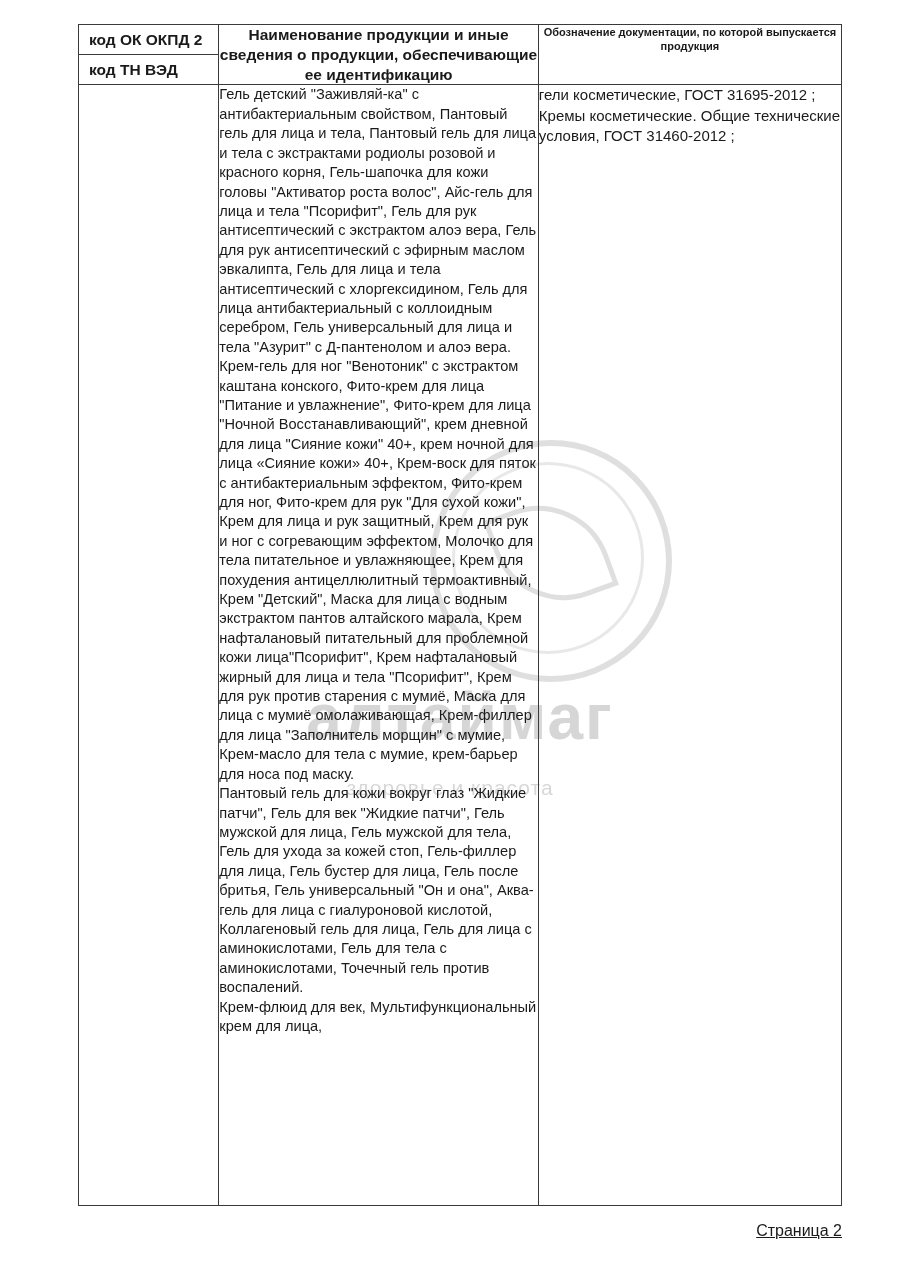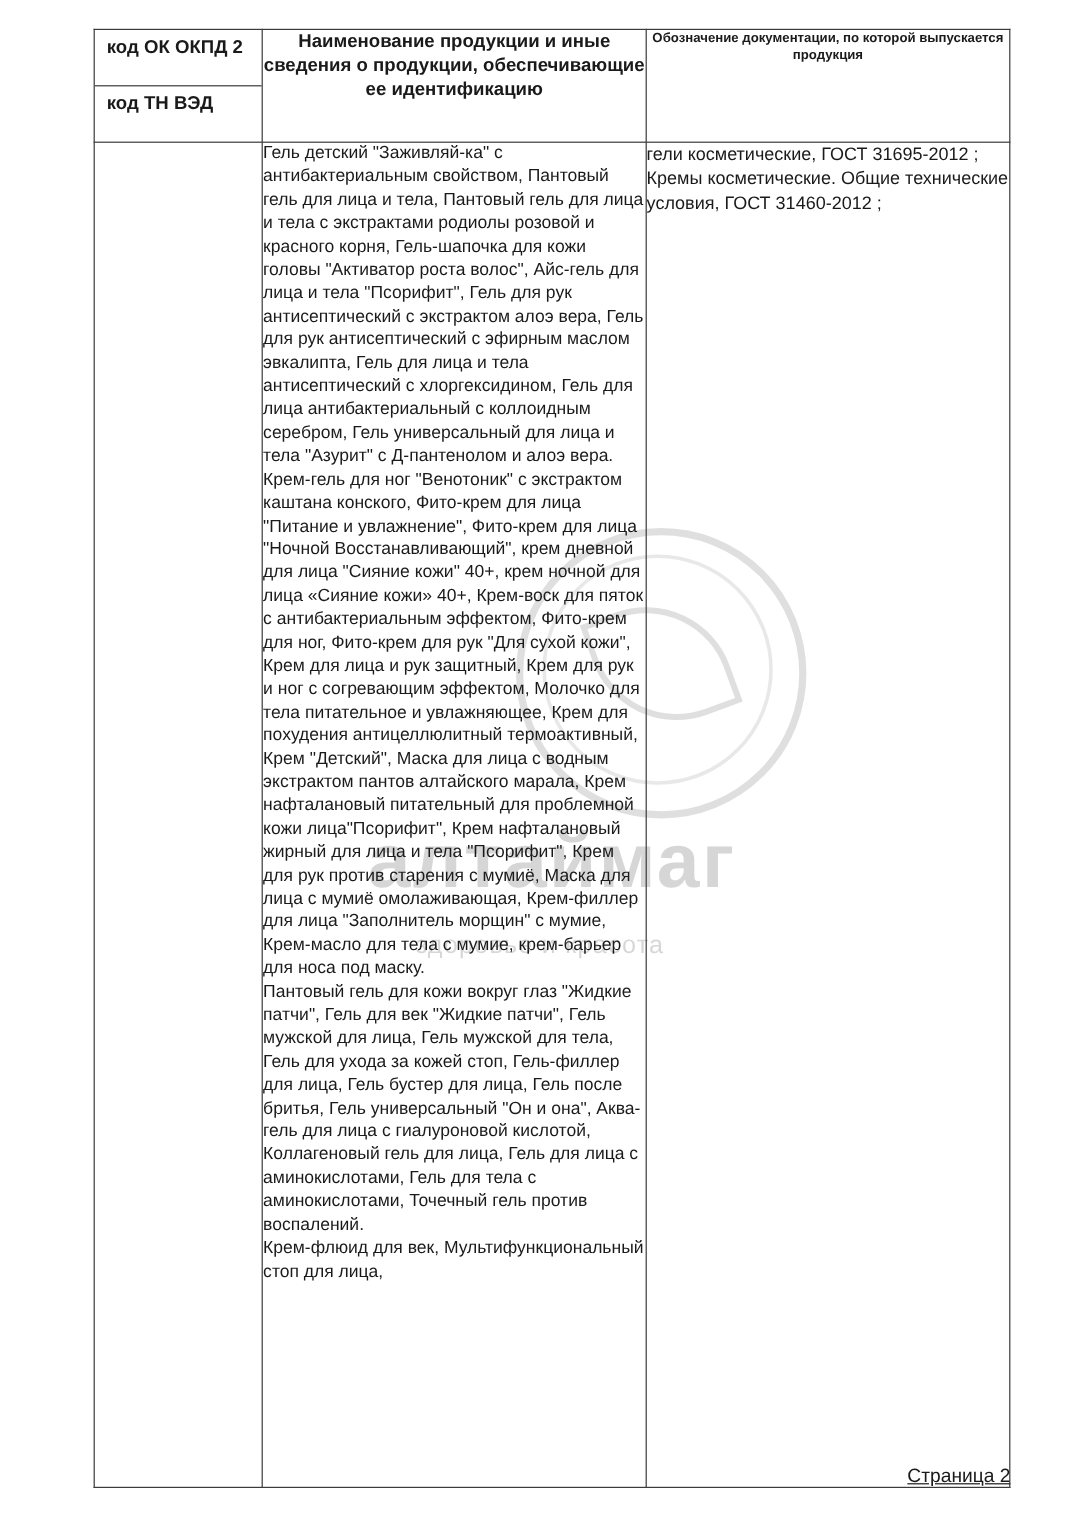--- a/index.html
+++ b/index.html
@@ -108,21 +108,21 @@
     text-align: center;
     font-size: 15.5px;
     font-weight: bold;
     line-height: 1.28;
     padding: 7px 6px 7px 6px;
   }
   .hdr-cell-left {
     text-align: left;
     font-size: 15.5px;
     font-weight: bold;
-    padding: 6px 8px 22px 10px;
+    padding: 6px 8px 5px 10px;
   }
   .hdr-c {
     text-align: center;
     font-size: 11px;
     font-weight: bold;
     line-height: 1.3;
     padding: 12px 10px;
   }
 
   .body-cell {
@@ -181,21 +181,21 @@
         <td class="col-c hdr-c">Обозначение документации, по которой выпускается продукция</td>
       </tr>
       <tr>
         <td class="col-a empty-cell">
           <div class="body-cell"></div>
         </td>
         <td class="col-b body-cell">
           <p>Гель детский "Заживляй-ка" с антибактериальным свойством, Пантовый гель для лица и тела, Пантовый гель для лица и тела с экстрактами родиолы розовой и красного корня, Гель-шапочка для кожи головы "Активатор роста волос", Айс-гель для лица и тела "Псорифит", Гель для рук антисептический с экстрактом алоэ вера, Гель для рук антисептический с эфирным маслом эвкалипта, Гель для лица и тела антисептический с хлоргексидином, Гель  для лица антибактериальный с коллоидным серебром, Гель универсальный для лица и тела "Азурит" с Д-пантенолом и алоэ вера.</p>
           <p>Крем-гель для ног "Венотоник" с экстрактом каштана конского, Фито-крем для лица "Питание и увлажнение", Фито-крем для лица "Ночной Восстанавливающий", крем дневной для лица "Сияние кожи" 40+, крем ночной для лица «Сияние кожи» 40+, Крем-воск для пяток с антибактериальным эффектом, Фито-крем для ног, Фито-крем для рук "Для сухой кожи", Крем для лица и рук защитный, Крем для рук и ног с согревающим эффектом, Молочко для тела  питательное и увлажняющее, Крем для похудения антицеллюлитный термоактивный, Крем "Детский", Маска для лица с водным экстрактом пантов алтайского марала, Крем нафталановый питательный для проблемной кожи лица"Псорифит", Крем нафталановый жирный  для лица и тела "Псорифит", Крем для рук против старения с мумиё, Маска для лица с мумиё омолаживающая, Крем-филлер для лица "Заполнитель морщин" с мумие, Крем-масло для тела с мумие, крем-барьер для носа под маску.</p>
           <p>Пантовый гель для кожи вокруг глаз "Жидкие патчи", Гель для век "Жидкие патчи", Гель мужской для лица, Гель мужской для тела, Гель для ухода за кожей стоп, Гель-филлер для лица, Гель бустер для лица, Гель после бритья, Гель универсальный "Он и она", Аква-гель для лица с гиалуроновой кислотой, Коллагеновый гель для лица, Гель для лица с аминокислотами, Гель для тела с аминокислотами, Точечный гель против воспалений.</p>
-          <p>Крем-флюид для век, Мультифункциональный стоп для лица,</p>
+          <p>Крем-флюид для век, Мультифункциональный крем для лица,</p>
         </td>
         <td class="col-c doc-cell">гели косметические, ГОСТ 31695-2012 ; Кремы косметические. Общие технические условия, ГОСТ 31460-2012 ;</td>
       </tr>
     </tbody>
   </table>
 
   <div class="footer">Страница 2</div>
 
 </div>
 

